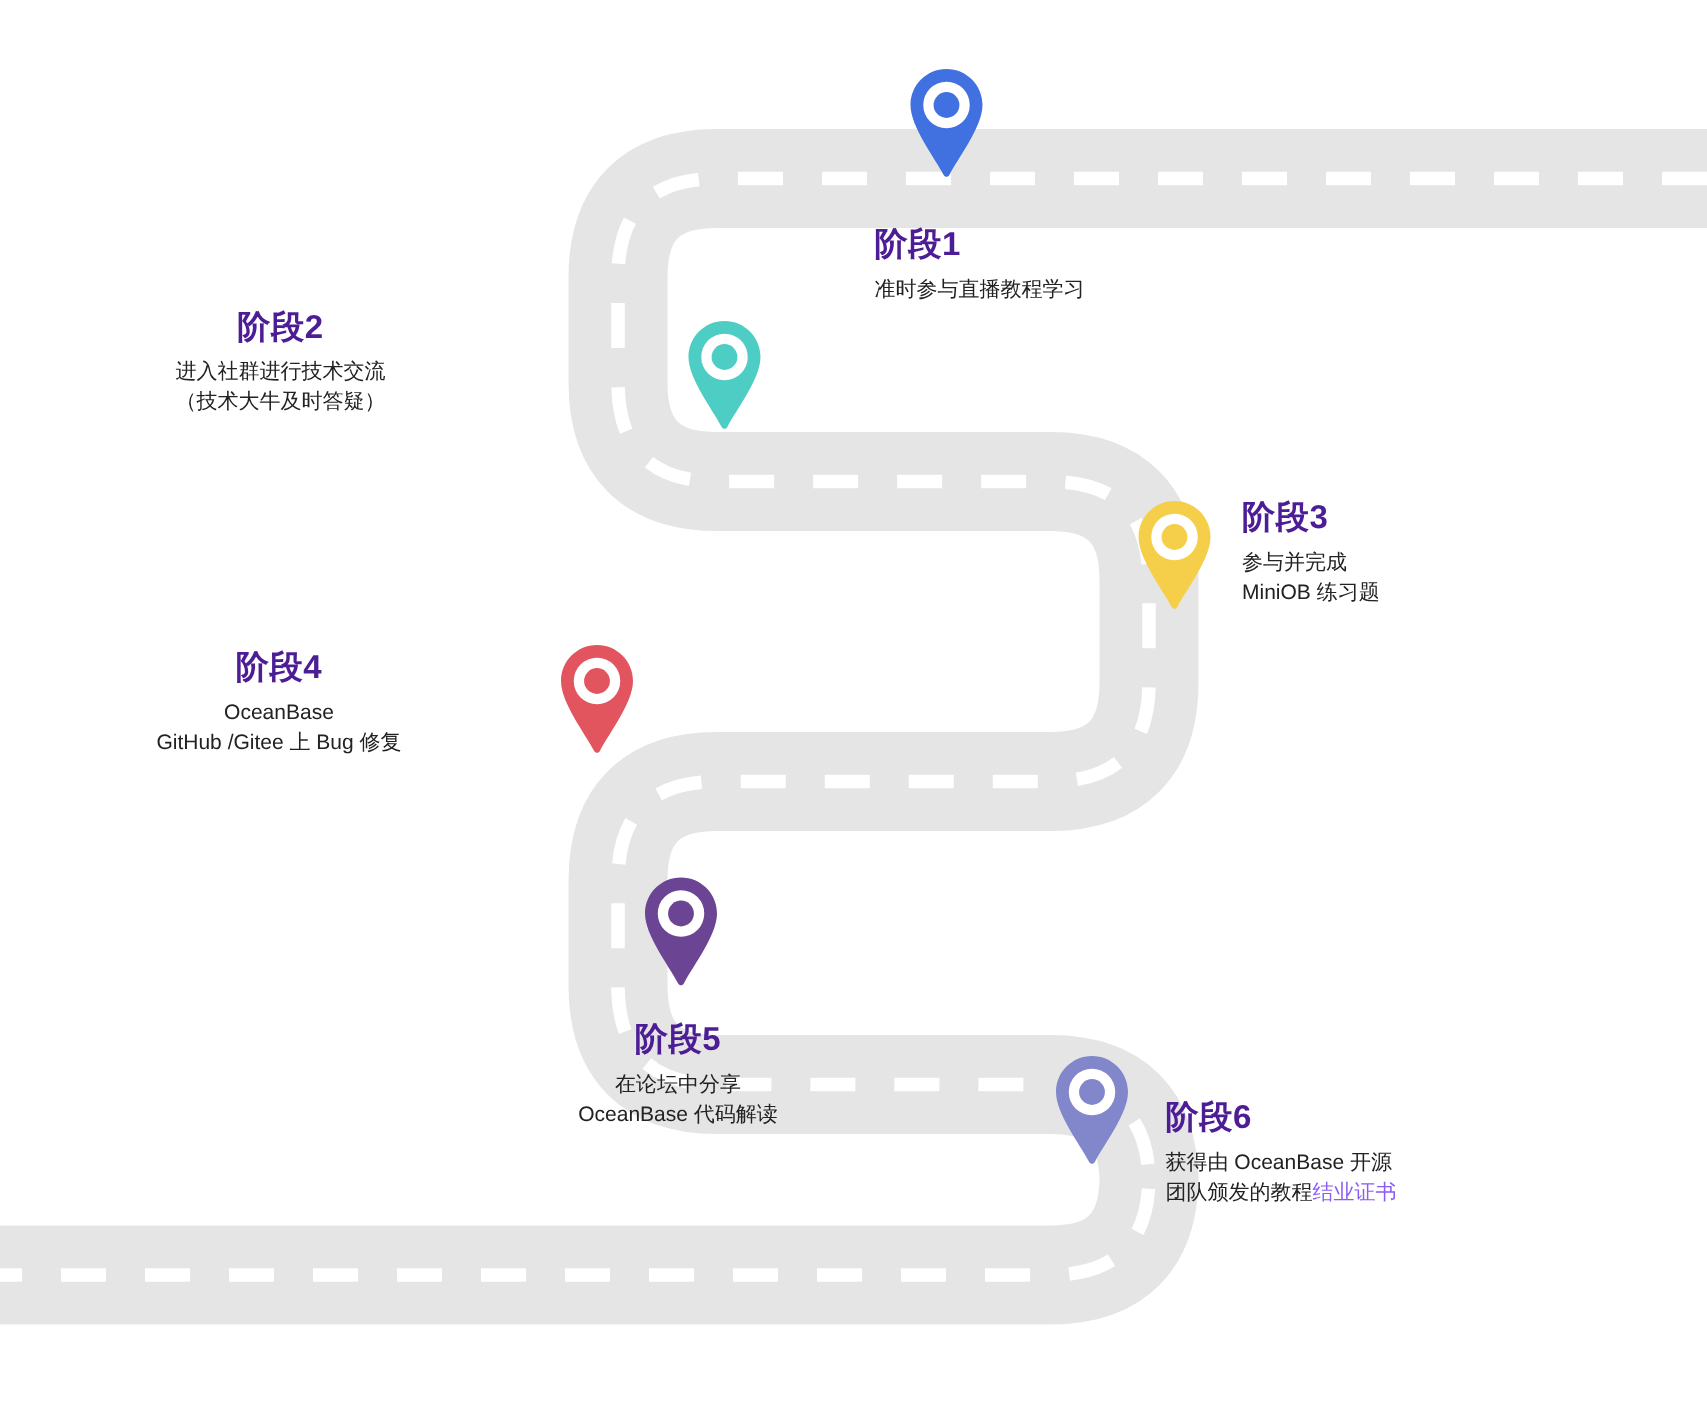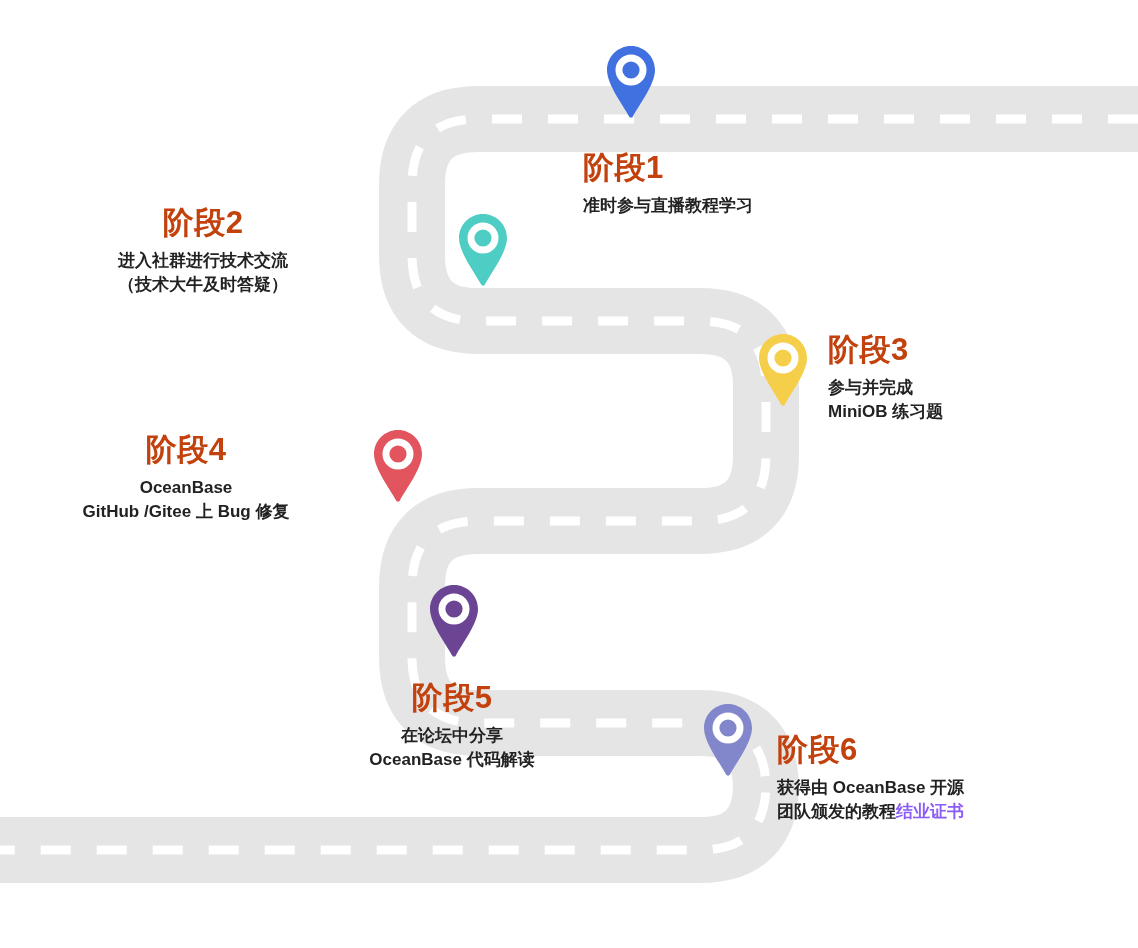--- a/index.html
+++ b/index.html
@@ -25,31 +25,31 @@
     top: 0;
     width: 1138px;
     height: 948px;
   }
 
   
   .stage {
     position: absolute;
   }
   .stage-title {
-    font-size: 31px;
+    font-size: 22px;
     font-weight: bold;
-    color: #c2410c;
+    color: #4c1d95;
     line-height: 1.18;
     letter-spacing: 0.5px;
     white-space: nowrap;
     margin: 0 0 7px 0;
   }
   .stage-desc {
-    font-size: 17px;
-    font-weight: 700;
+    font-size: 14px;
+    font-weight: 400;
     color: #222222;
     line-height: 1.42;
     white-space: nowrap;
     margin: 0;
   }
   .align-left  { text-align: left; }
   .align-right { text-align: right; }
   .align-center{ text-align: center; }
 
   .link-text {
@@ -156,21 +156,21 @@
       <circle cx="28" cy="26" r="15.5" fill="#ffffff"></circle>
       <circle cx="28" cy="26" r="8.6" fill="#8287cc"></circle>
     </svg>
   </div>
 
   <div class="stage align-left" style="left:583px; top:150px; width:420px;">
     <div class="stage-title">阶段1</div>
     <div class="stage-desc">准时参与直播教程学习</div>
   </div>
 
-  <div class="stage align-right" style="left:46px; top:205px; width:410px;">
+  <div class="stage align-right" style="left:30px; top:205px; width:410px;">
     <div class="stage-title align-center" style="padding-right:96px;">阶段2</div>
     <div class="stage-desc align-center" style="padding-right:96px;">进入社群进行技术交流</div>
     <div class="stage-desc align-center" style="padding-right:96px;">（技术大牛及时答疑）</div>
   </div>
 
   <div class="stage align-left" style="left:828px; top:332px; width:300px;">
     <div class="stage-title">阶段3</div>
     <div class="stage-desc">参与并完成</div>
     <div class="stage-desc">MiniOB 练习题</div>
   </div>

